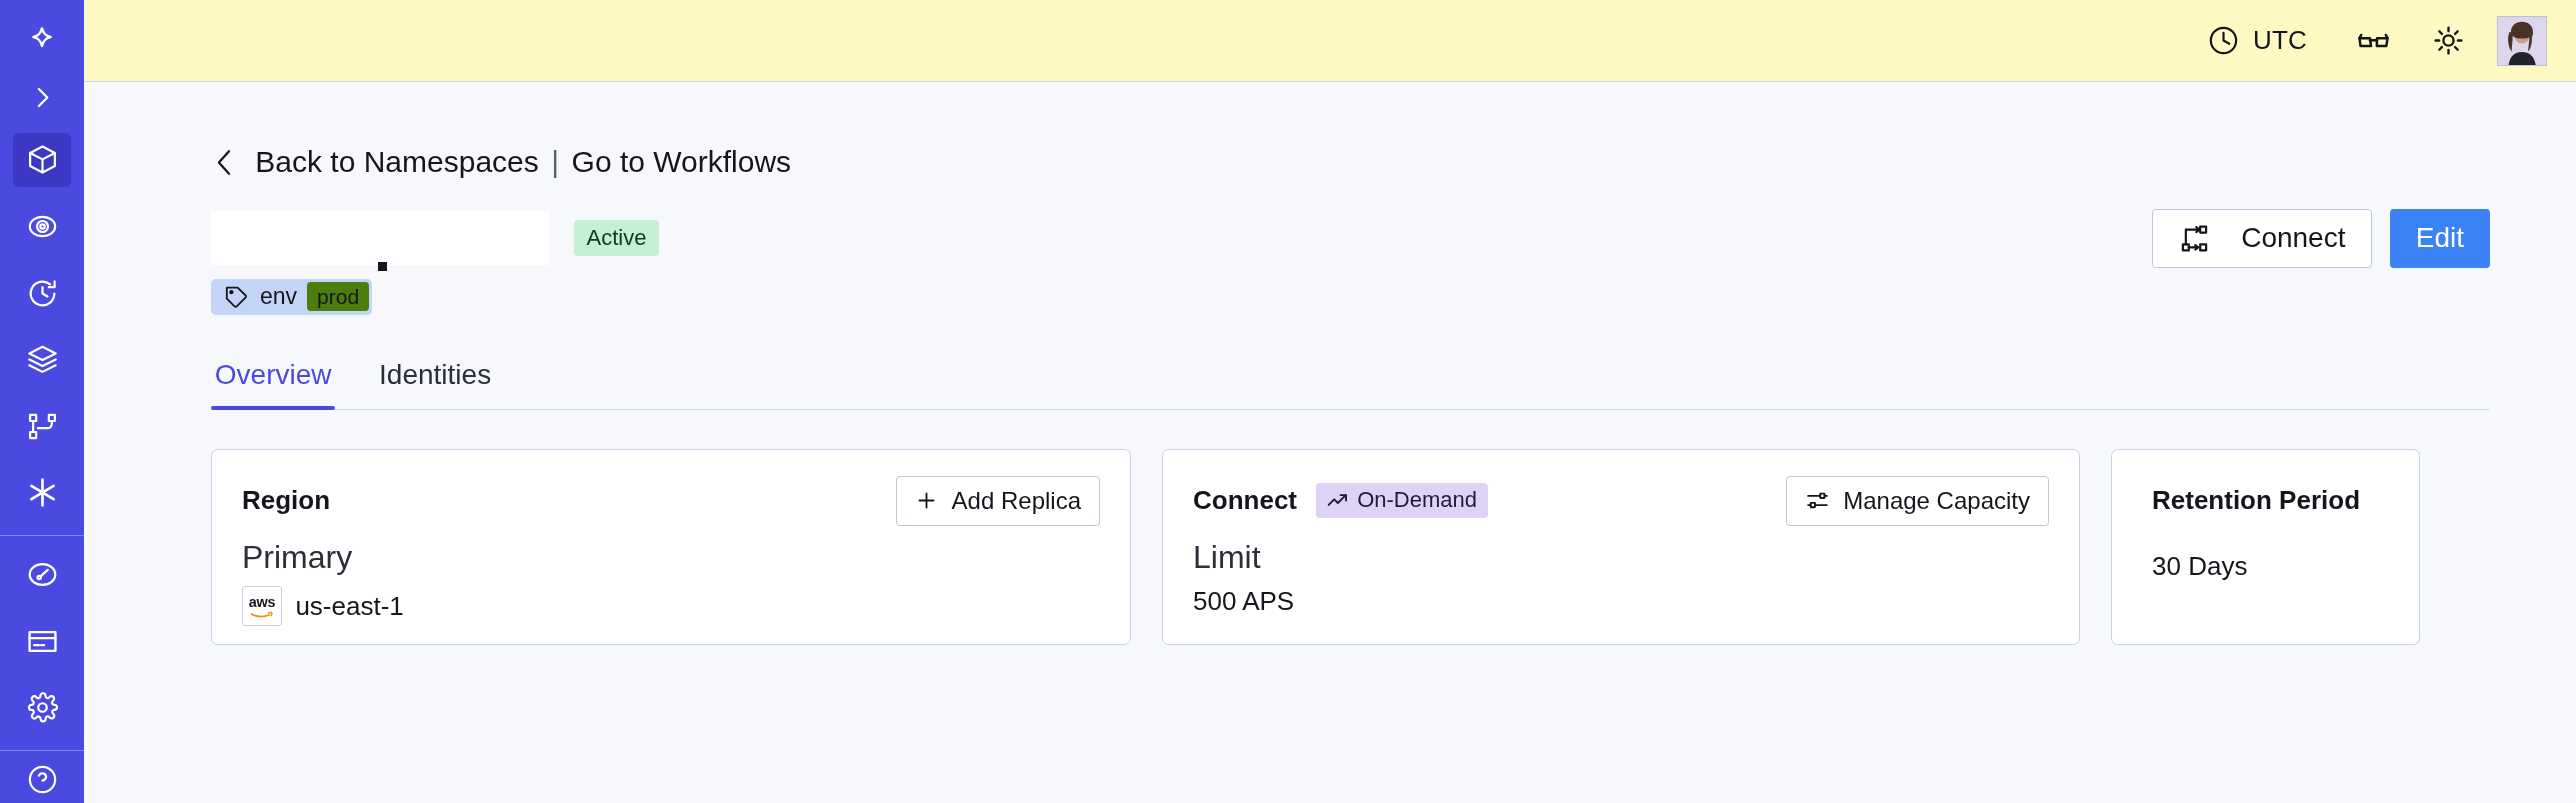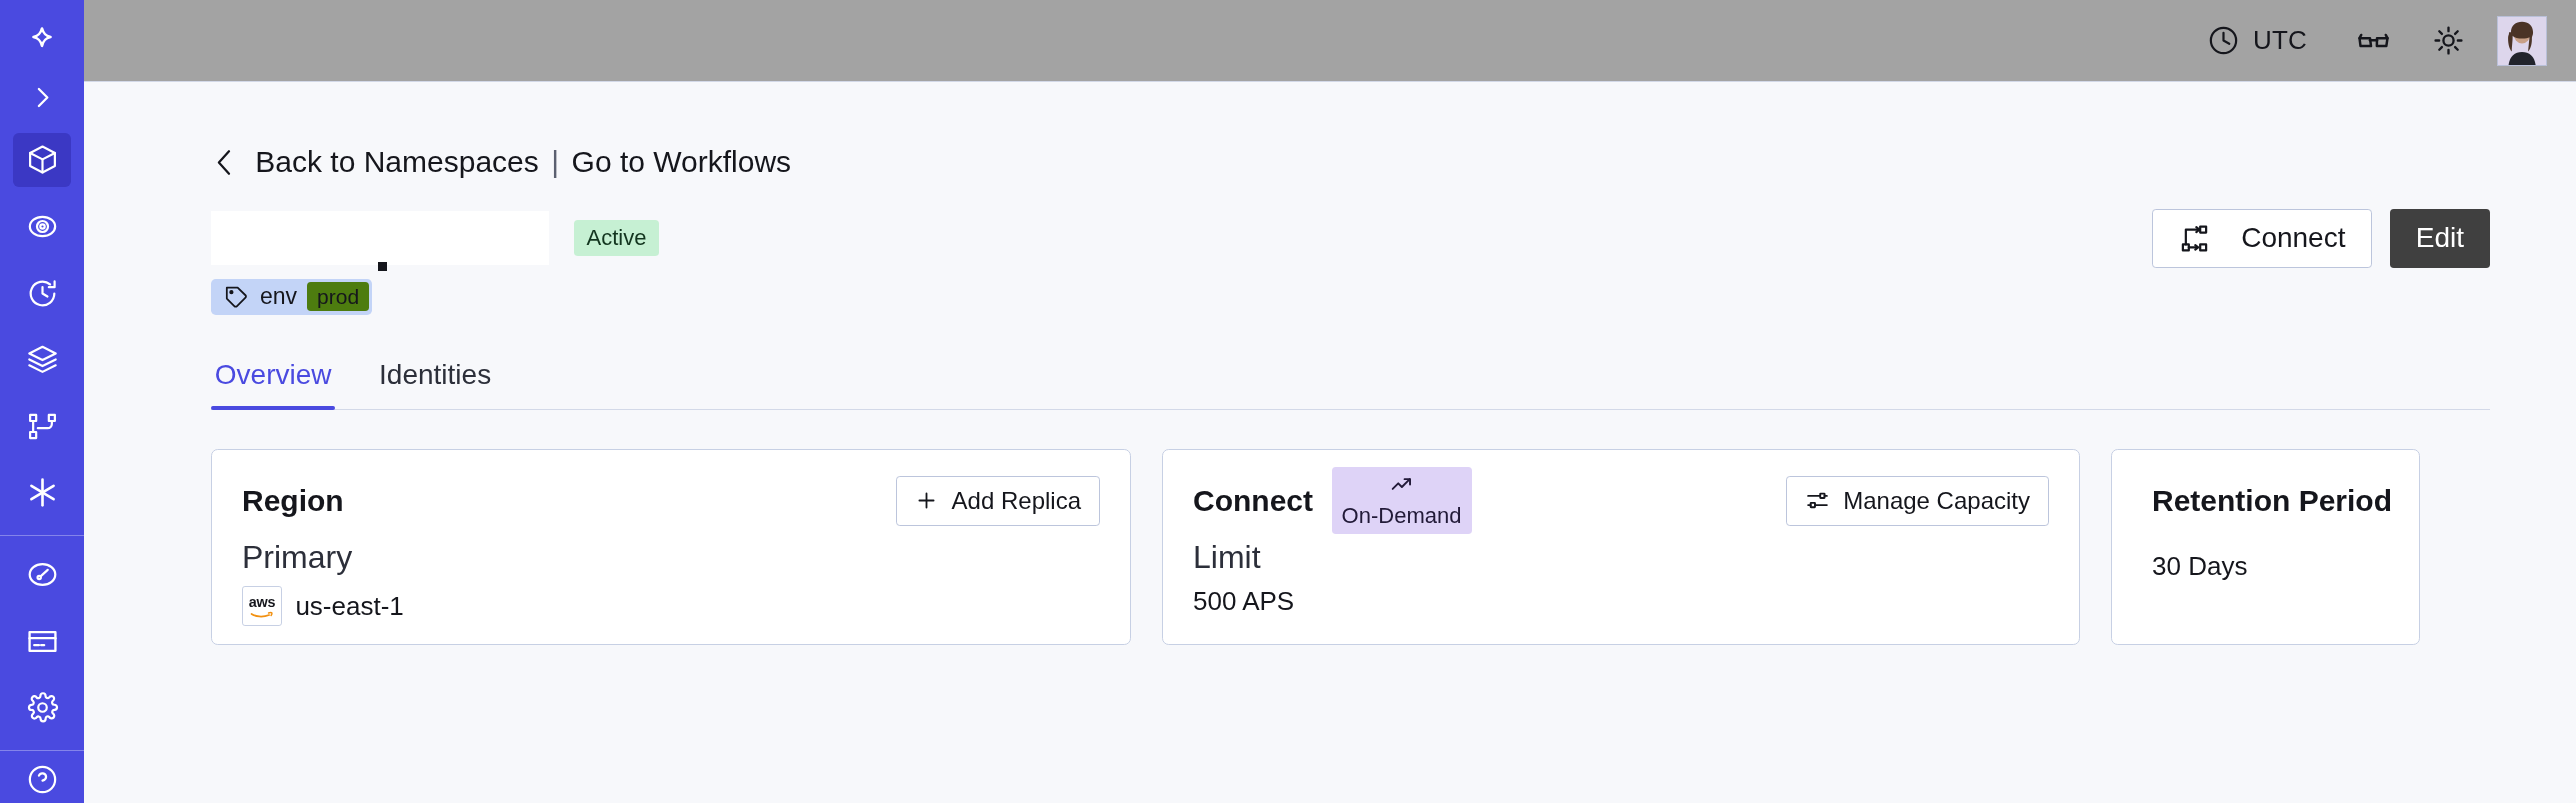--- a/index.html
+++ b/index.html
@@ -66,21 +66,21 @@
     display: flex;
     flex-direction: column;
     background: #f7f8fb;
     min-width: 0;
   }
 
   
   #topbar {
     height: 82px;
     min-height: 82px;
-    background: #a3a3a3;
+    background: #fef9c3;
     border-bottom: 1px solid #d3d9e8;
     display: flex;
     align-items: center;
     justify-content: flex-end;
     padding-right: 29px;
   }
   .tz {
     display: flex; align-items: center; gap: 12.5px;
     margin-right: 40px; cursor: pointer;
   }
@@ -166,21 +166,21 @@
     border: 1px solid #bcc5dc;
     border-radius: 3.8px;
     height: 59px;
     padding: 0 26px;
     font-size: 28px;
     color: #15161c;
     cursor: pointer;
     white-space: nowrap;
   }
   .btn-edit {
-    background: #404040;
+    background: #3b82f6;
     color: #ffffff;
     border: none;
     border-radius: 3.8px;
     height: 59px;
     padding: 0 26px;
     font-size: 28px;
     cursor: pointer;
     white-space: nowrap;
     font-family: "Liberation Sans", sans-serif;
   }
@@ -251,33 +251,32 @@
     position: relative;
   }
   .card-region { width: 920px; flex: 0 0 920px; }
   .card-capacity { width: 918px; flex: 0 0 918px; }
   .card-retention { width: 309px; flex: 0 0 309px; padding-left: 40px; }
   .card-head {
     display: flex; align-items: center;
     height: 46px;
   }
   .card-title {
-    font-size: 30px; color: #15161c; font-weight: bold; white-space: nowrap;
+    font-size: 26px; color: #15161c; font-weight: bold; white-space: nowrap;
   }
   .badge-ondemand {
     display: inline-flex; align-items: center; gap: 8.6px;
     background: #ded3f7;
     color: #221a38;
     font-size: 22px;
     border-radius: 3.8px;
     padding: 5.8px 10.5px 6.7px 9.6px;
     margin-left: 19px;
     line-height: 1;
     white-space: nowrap;
-    flex-direction: column;
   }
   .card-head-btn {
     margin-left: auto;
     display: flex; align-items: center; gap: 13.4px;
     background: #ffffff;
     border: 1px solid #bcc5dc;
     border-radius: 3.8px;
     height: 50px;
     padding: 0 18px;
     font-size: 24px;

